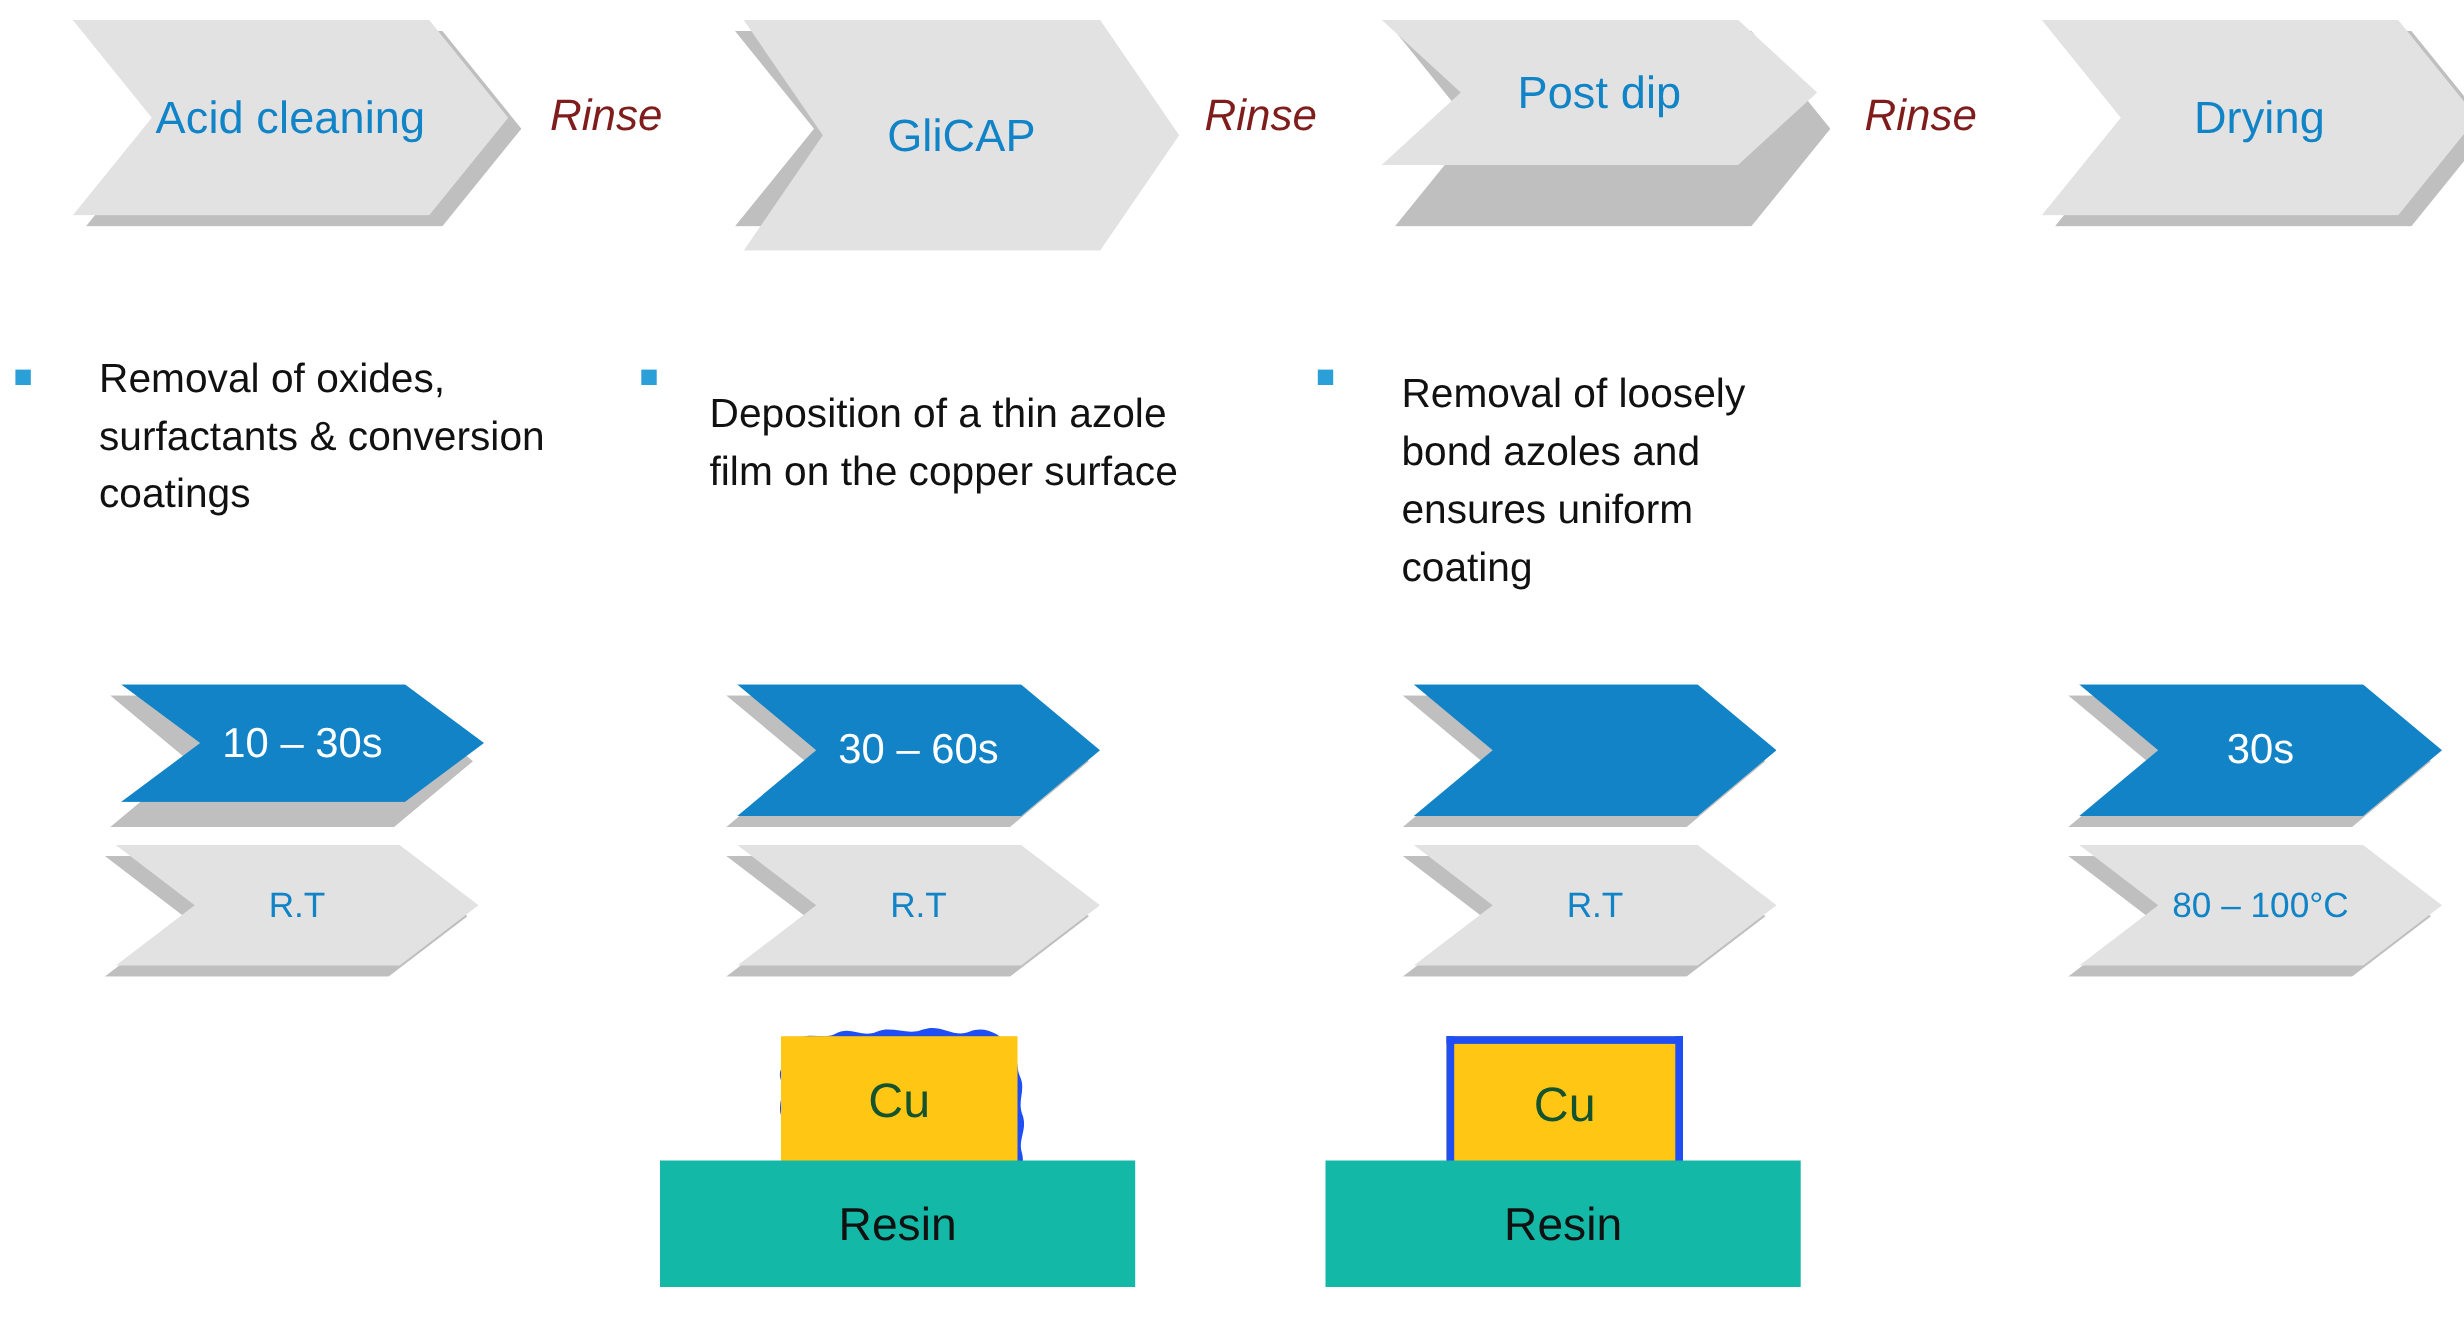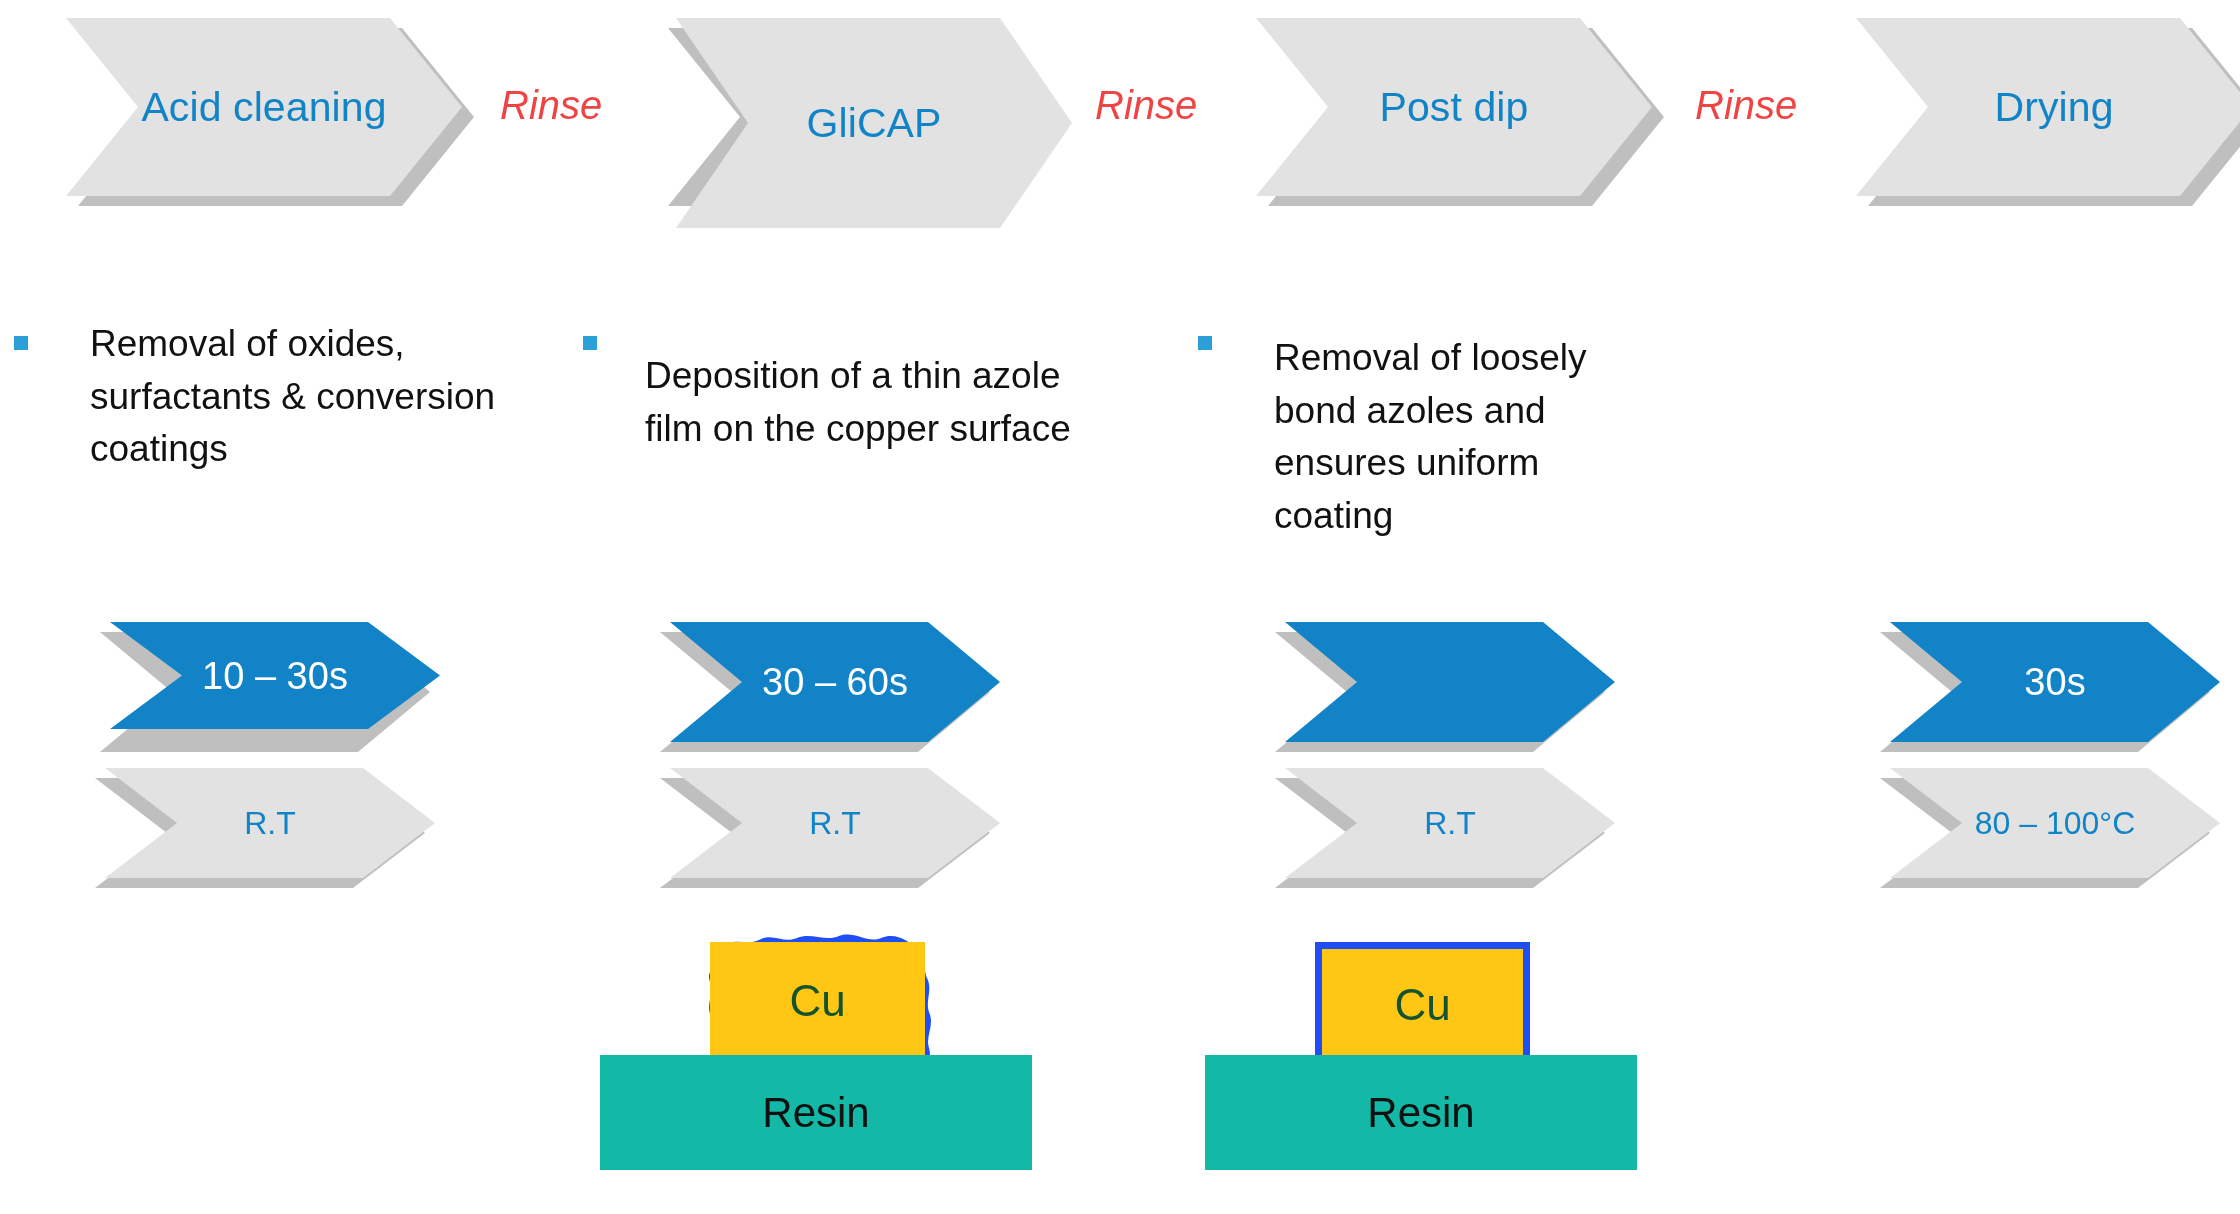--- a/index.html
+++ b/index.html
@@ -51,21 +51,21 @@
   .chev-label-small {
     color: #1184c8;
     font-size: 32px;
     line-height: 1;
     white-space: nowrap;
   }
 
   
   .rinse {
     position: absolute;
-    color: #ef4444;
+    color: #7f1d1d;
     font-size: 40px;
     font-style: italic;
     line-height: 1;
     white-space: nowrap;
   }
 
   
   .bullet-block {
     position: absolute;
     display: flex;
@@ -123,21 +123,21 @@
   <div class="chev chev-gray" style="left:66px; top:18px; width:396px; height:178px;">
     <span class="chev-label-blue">Acid cleaning</span>
   </div>
 
   <div class="chev-shadow" style="left:668px; top:28px; width:396px; height:178px;"></div>
   <div class="chev chev-gray" style="left:676px; top:18px; width:396px; height:210px;">
     <span class="chev-label-blue">GliCAP</span>
   </div>
 
   <div class="chev-shadow" style="left:1268px; top:28px; width:396px; height:178px;"></div>
-  <div class="chev chev-gray" style="left:1256px; top:18px; width:396px; height:178px;">
+  <div class="chev chev-gray" style="left:1256px; top:18px; width:396px; height:132px;">
     <span class="chev-label-blue">Post dip</span>
   </div>
 
   <div class="chev-shadow" style="left:1868px; top:28px; width:396px; height:178px;"></div>
   <div class="chev chev-gray" style="left:1856px; top:18px; width:396px; height:178px;">
     <span class="chev-label-blue">Drying</span>
   </div>
 
   <span class="rinse" style="left:500px; top:85px;">Rinse</span>
   <span class="rinse" style="left:1095px; top:85px;">Rinse</span>

